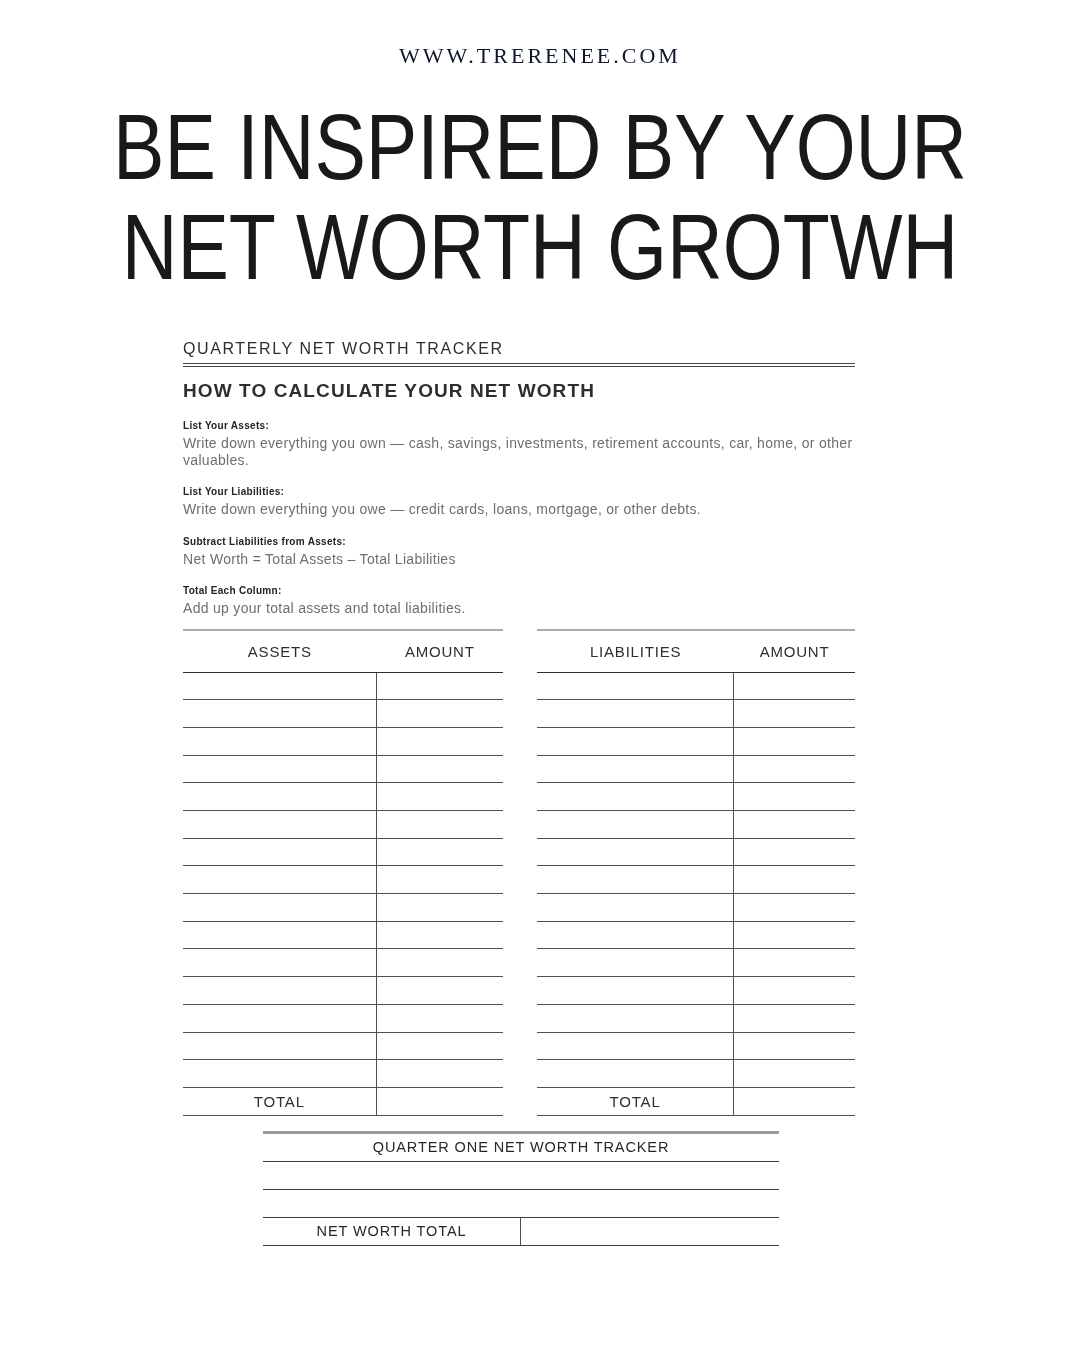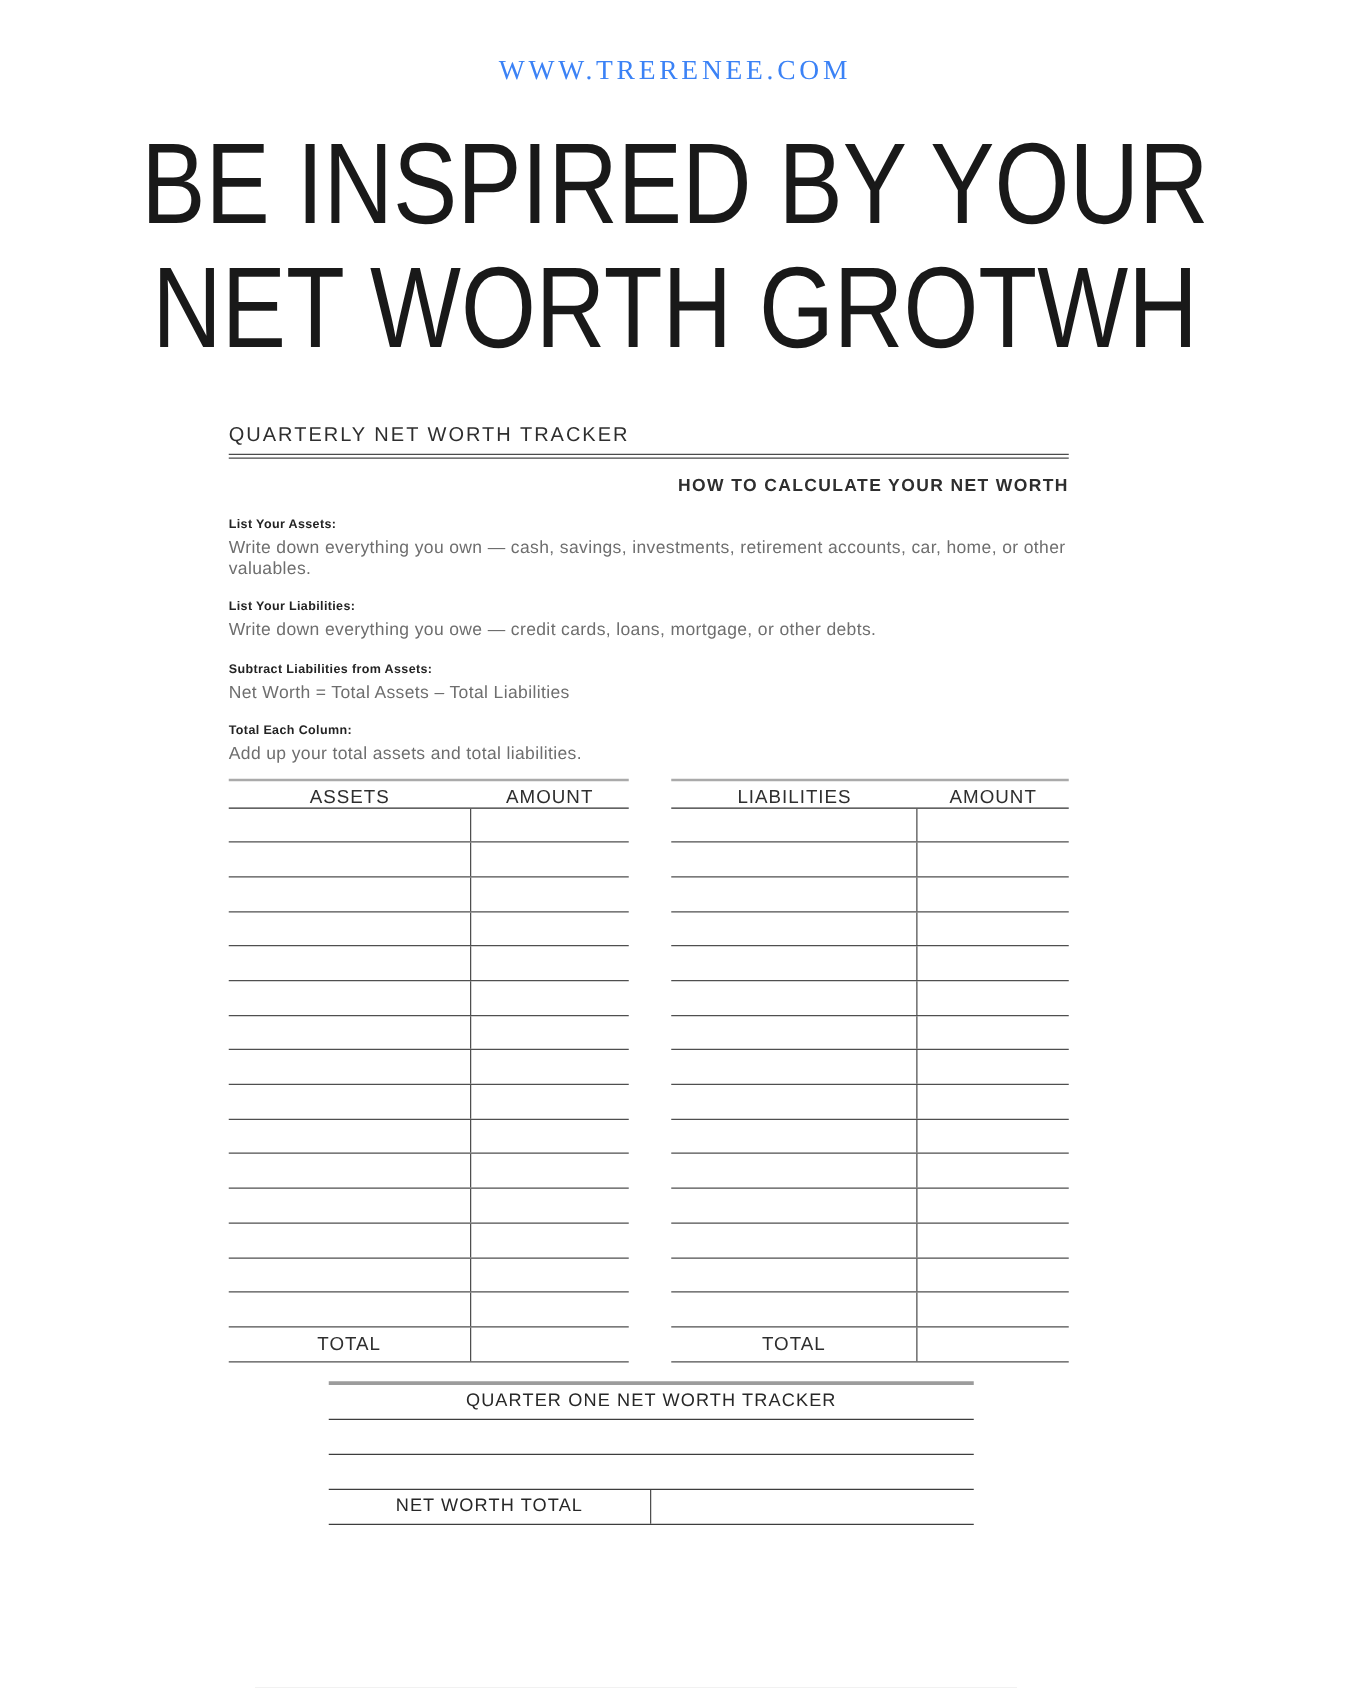--- a/index.html
+++ b/index.html
@@ -23,21 +23,21 @@
     font-family: "Liberation Serif", serif;
     font-size: 29px;
     letter-spacing: 5px;
     color: #2d2d2d;
     font-weight: 400;
   }
   .brand-url {
     font-family: "Liberation Serif", serif;
     font-size: 22px;
     letter-spacing: 3px;
-    color: #3b82f6;
+    color: #0f172a;
     margin-top: 9px;
   }
 
   
   .main-title {
     margin-top: 38px;
     text-align: center;
     font-weight: 300;
     color: #191919;
     font-size: 82px;
@@ -58,22 +58,22 @@
     font-weight: 400;
   }
   .double-line {
     margin-top: 5px;
     height: 4px;
     border-top: 1.5px solid #4a4a4a;
     border-bottom: 1.5px solid #4a4a4a;
   }
   .how-to {
     margin-top: 13px;
-    text-align: right;
-    font-size: 14px;
+    text-align: left;
+    font-size: 19px;
     font-weight: 700;
     letter-spacing: 1.1px;
     color: #2e2e2e;
   }
 
   .instr { margin-top: 15px; }
   .instr-h {
     font-weight: 700;
     font-size: 10px;
     color: #232323;
@@ -88,22 +88,22 @@
     line-height: 16.5px;
   }
 
   
   .tables-row { display: flex; gap: 34px; margin-top: 12px; }
   .ftable { width: 320px; --c1: 60.5%; }
   .ftable.right { width: 318px; --c1: 62%; }
 
   .ft-head {
     display: flex;
-    height: 24px;
-    align-items: flex-end;
+    height: 44px;
+    align-items: center;
     border-top: 2.5px solid #aaaaaa;
     border-bottom: 1.5px solid #303030;
   }
   .ft-head .hcell {
     text-align: center;
     font-size: 15px;
     letter-spacing: 0.8px;
     color: #2e2e2e;
   }
   .ft-head .h1 { width: var(--c1); }

